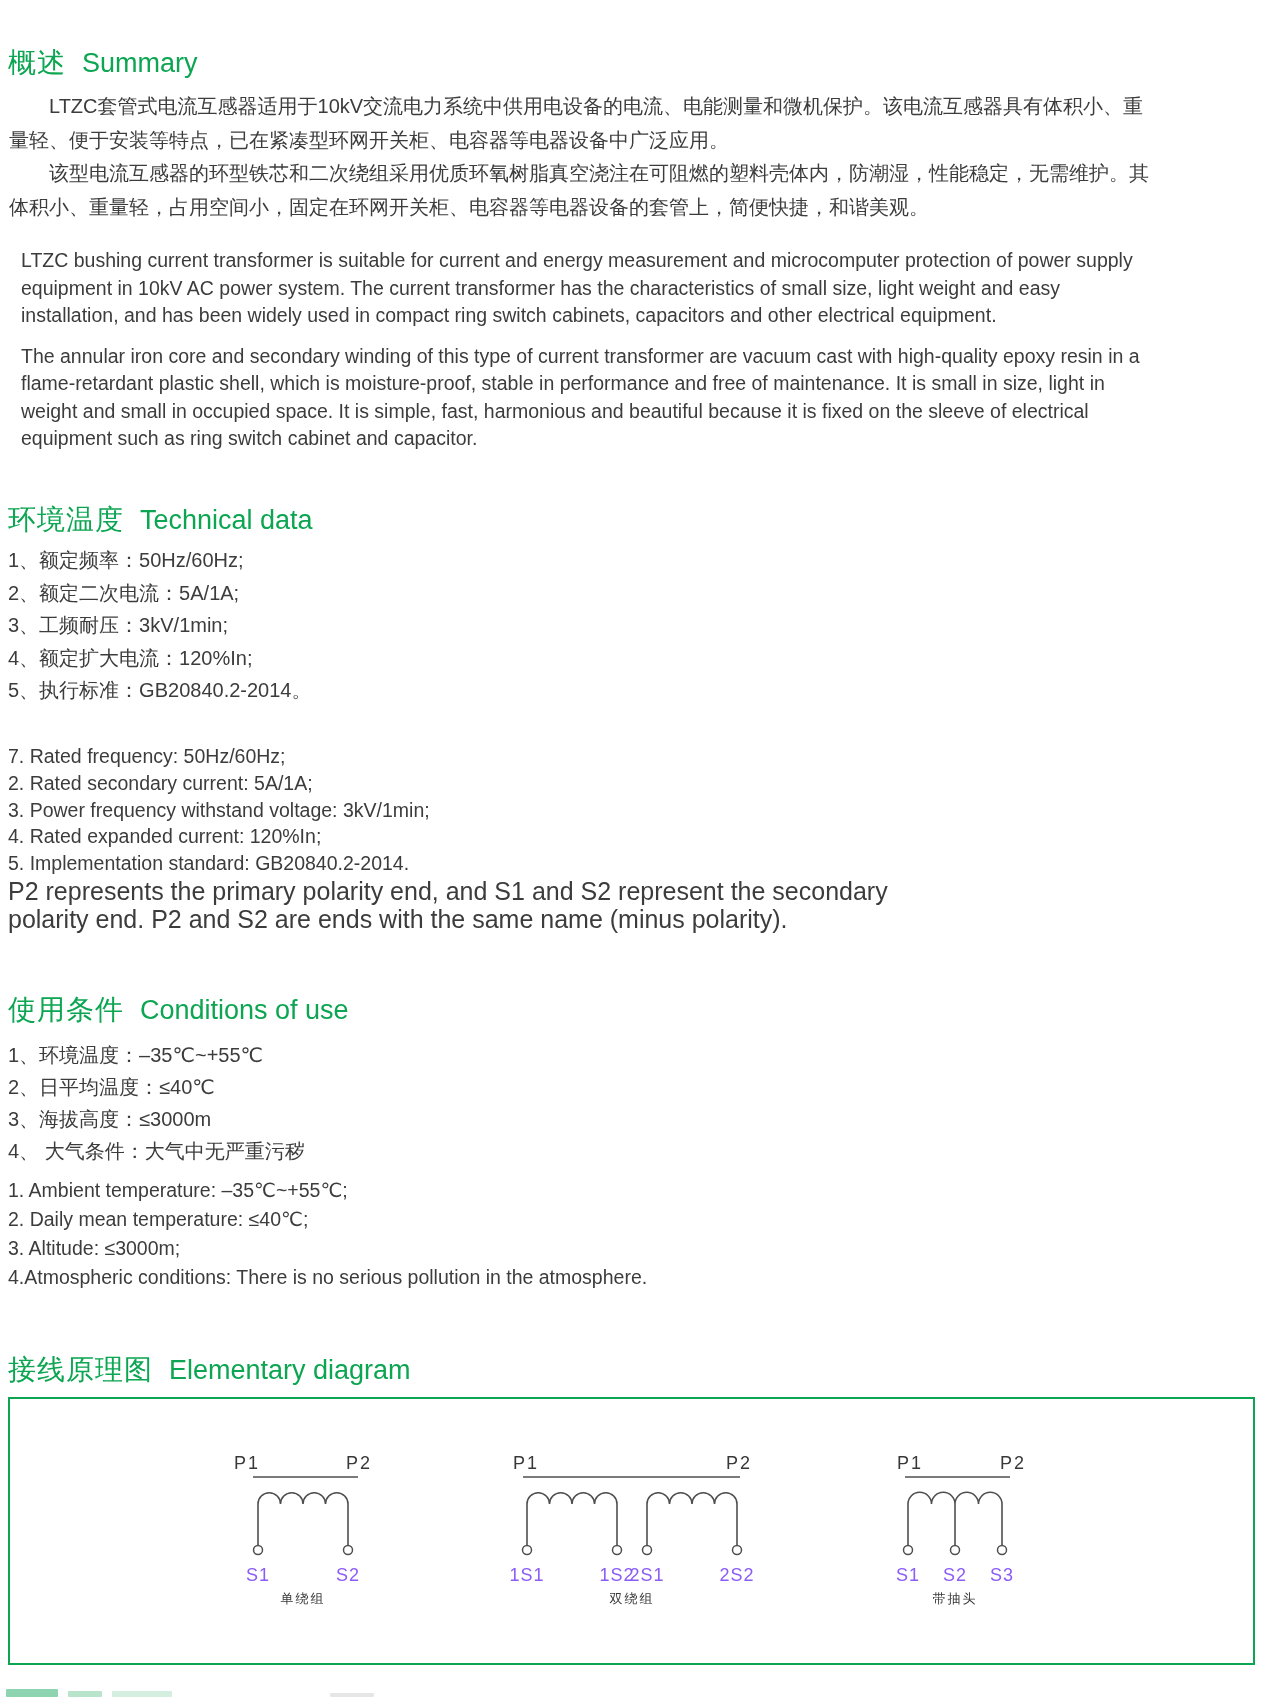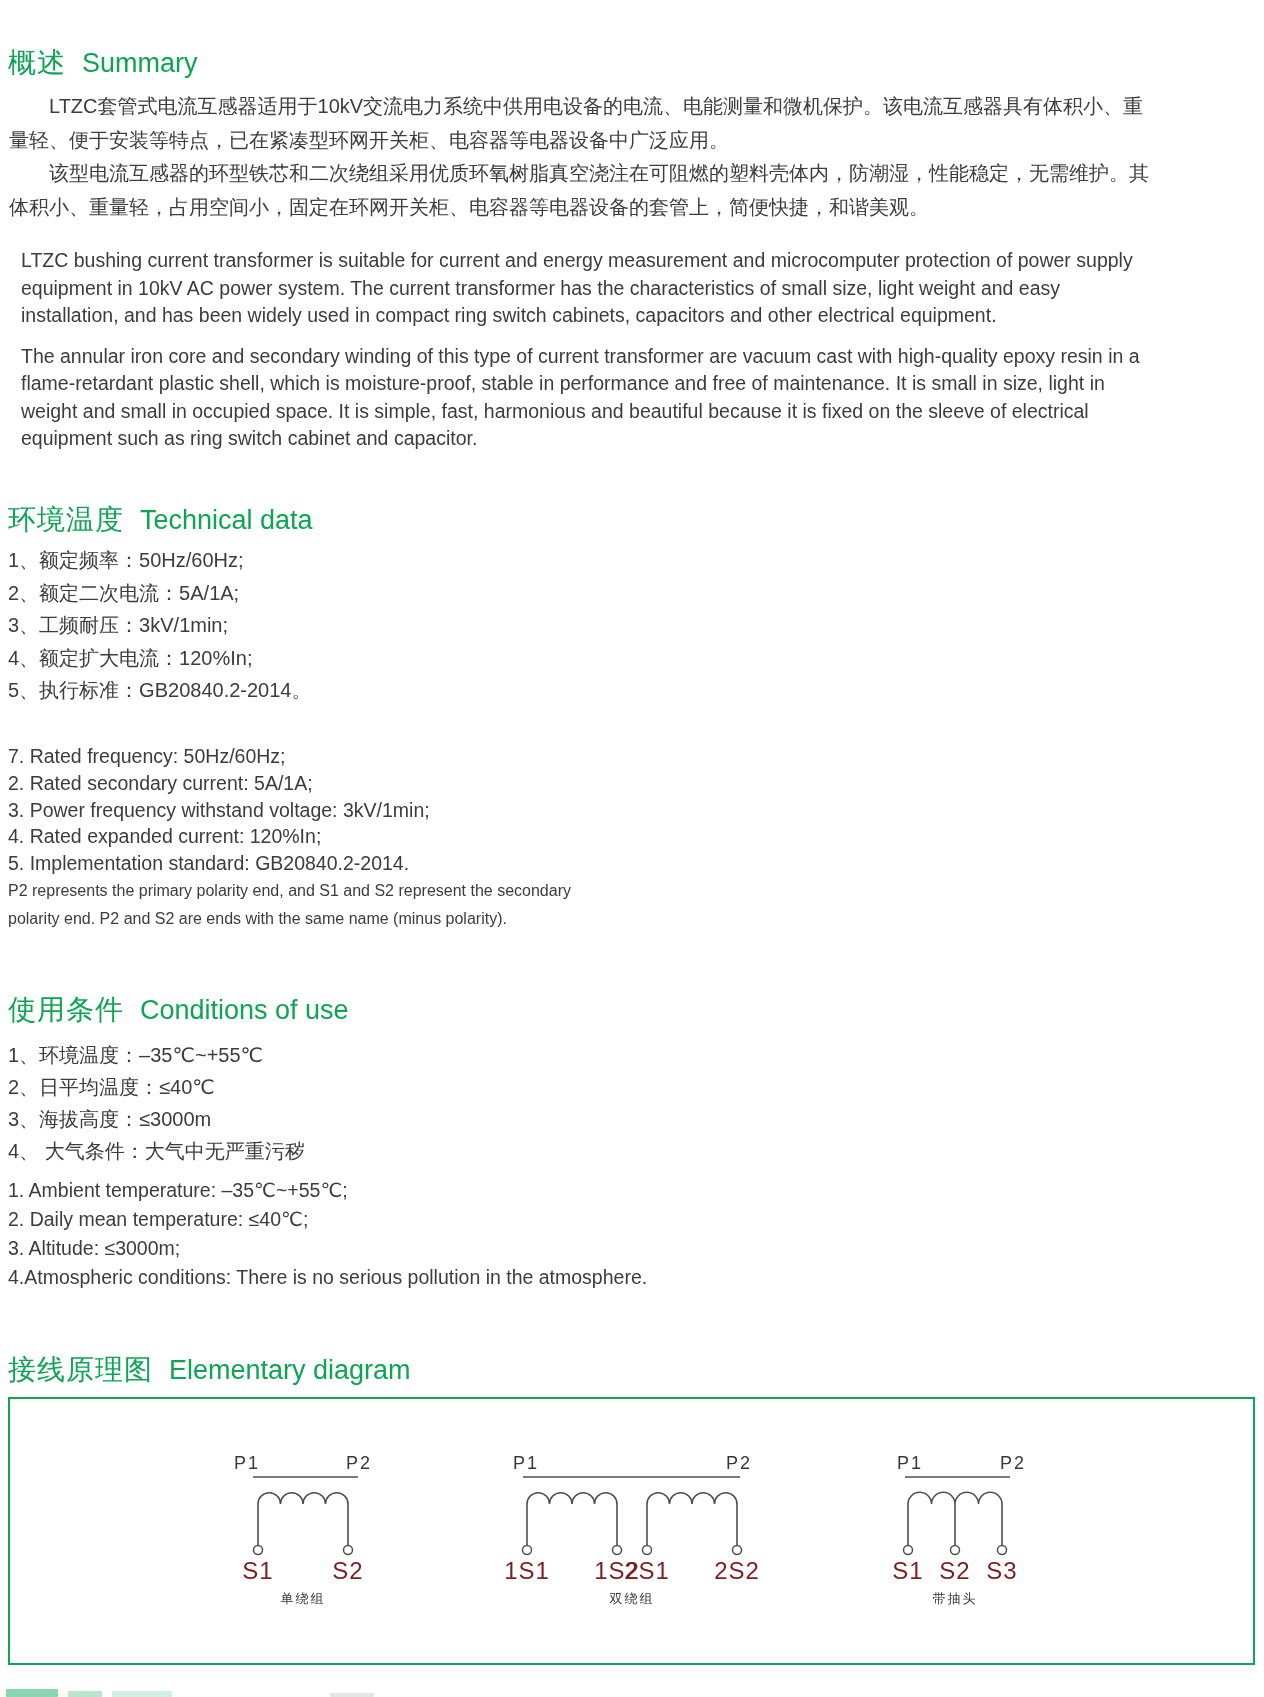--- a/index.html
+++ b/index.html
@@ -35,38 +35,38 @@
   }
   .en-body p{margin:13px;}
   .list{position:absolute;left:8px;width:1158px;}
   .zh-list{font-size:20px;}
   .zh-list .li{line-height:32.5px;}
   .cond-zh .li{line-height:32px;}
   .en-list{font-size:19.5px;}
   .en-list .li{line-height:26.8px;}
   .cond-en .li{line-height:29px;}
   .note-zh{position:absolute;left:8px;font-size:20px;line-height:30px;width:1158px;}
-  .note-en{position:absolute;left:8px;font-size:16px;line-height:28px;width:1158px;}
+  .note-en{position:absolute;left:8px;font-size:25px;line-height:28px;width:1158px;}
   .diagram-box{
     position:absolute;left:8px;top:1397px;
     width:1243px;height:264px;
     border:2px solid var(--green);
     background:#fff;
   }
   .fig{position:absolute;top:48px;height:175px;}
   .fig svg{position:absolute;left:0;top:0;}
   .fig svg path,.fig svg line{stroke:var(--line);stroke-width:1.6;fill:none;}
   .fig svg circle{stroke:var(--line);stroke-width:1.5;fill:#fff;}
   .plabel{
     position:absolute;top:6px;
     font-size:18px;color:#383838;letter-spacing:2px;white-space:nowrap;
   }
   .slabel{
-    position:absolute;top:110px;width:50px;
-    font-size:24px;color:#7f1d1d;letter-spacing:1px;text-align:center;
+    position:absolute;top:118px;width:50px;
+    font-size:18px;color:#8b5cf6;letter-spacing:1px;text-align:center;
   }
   .dcaption{
     position:absolute;top:143px;width:120px;
     font-size:13px;color:#383838;letter-spacing:2px;text-align:center;
   }
   .cutoff{position:absolute;top:1687px;left:6px;width:600px;height:10px;}
   .cutoff i{position:absolute;display:block;border-radius:1px;}
 </style>
 </head>
 <body>

